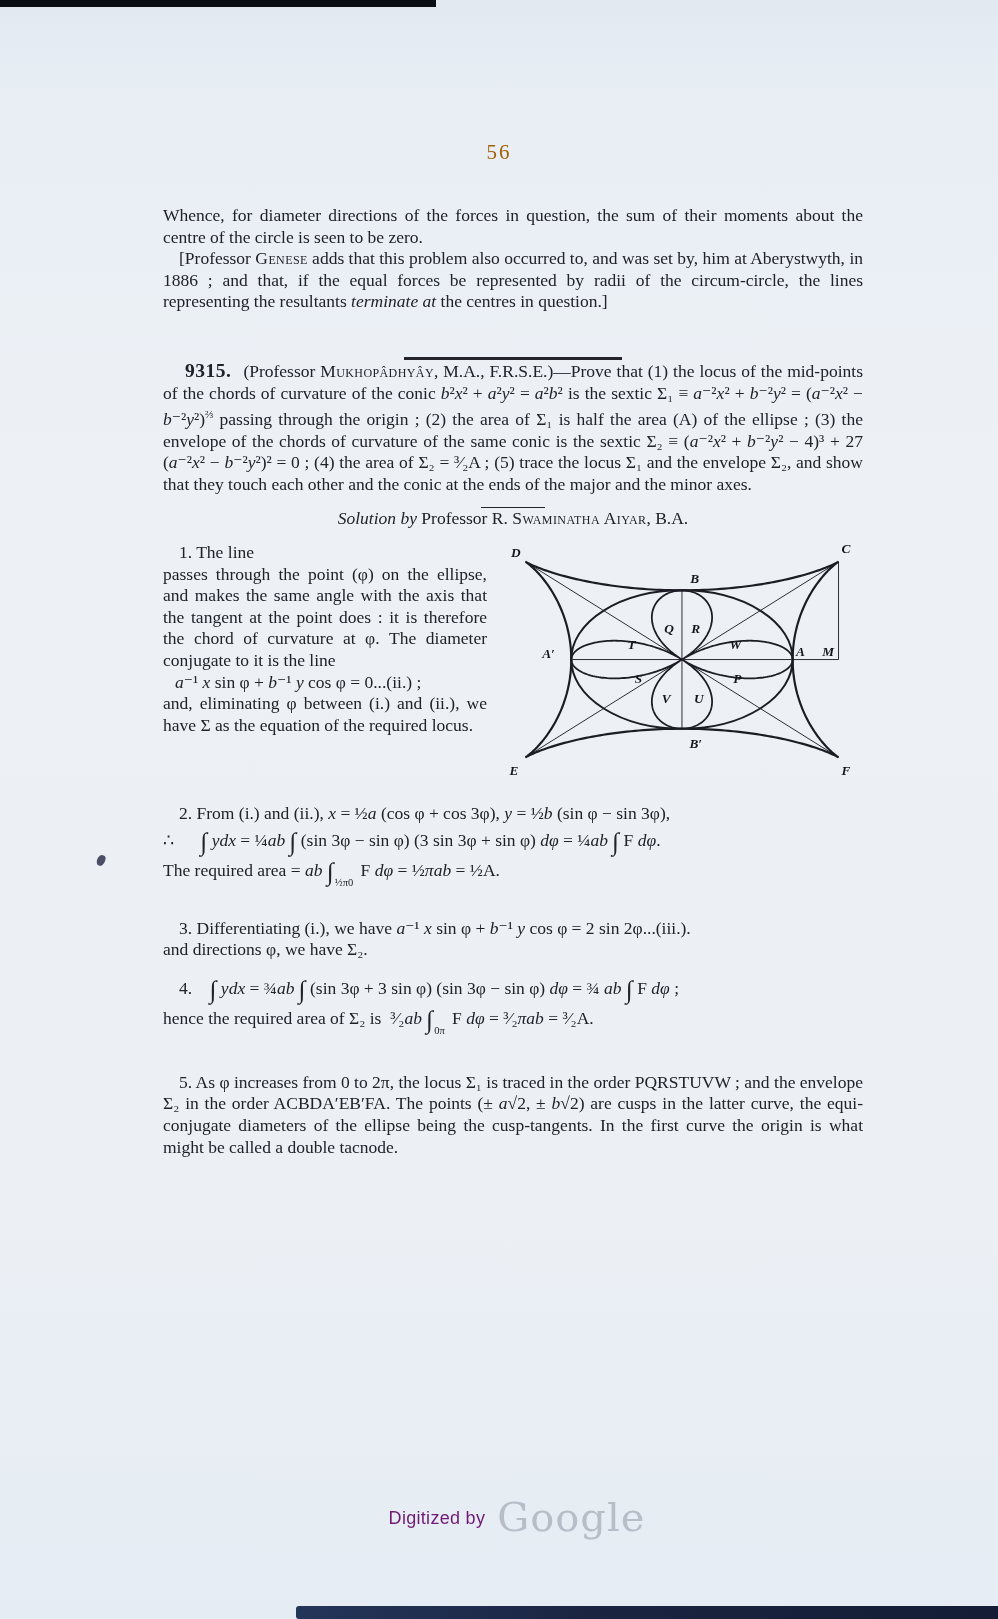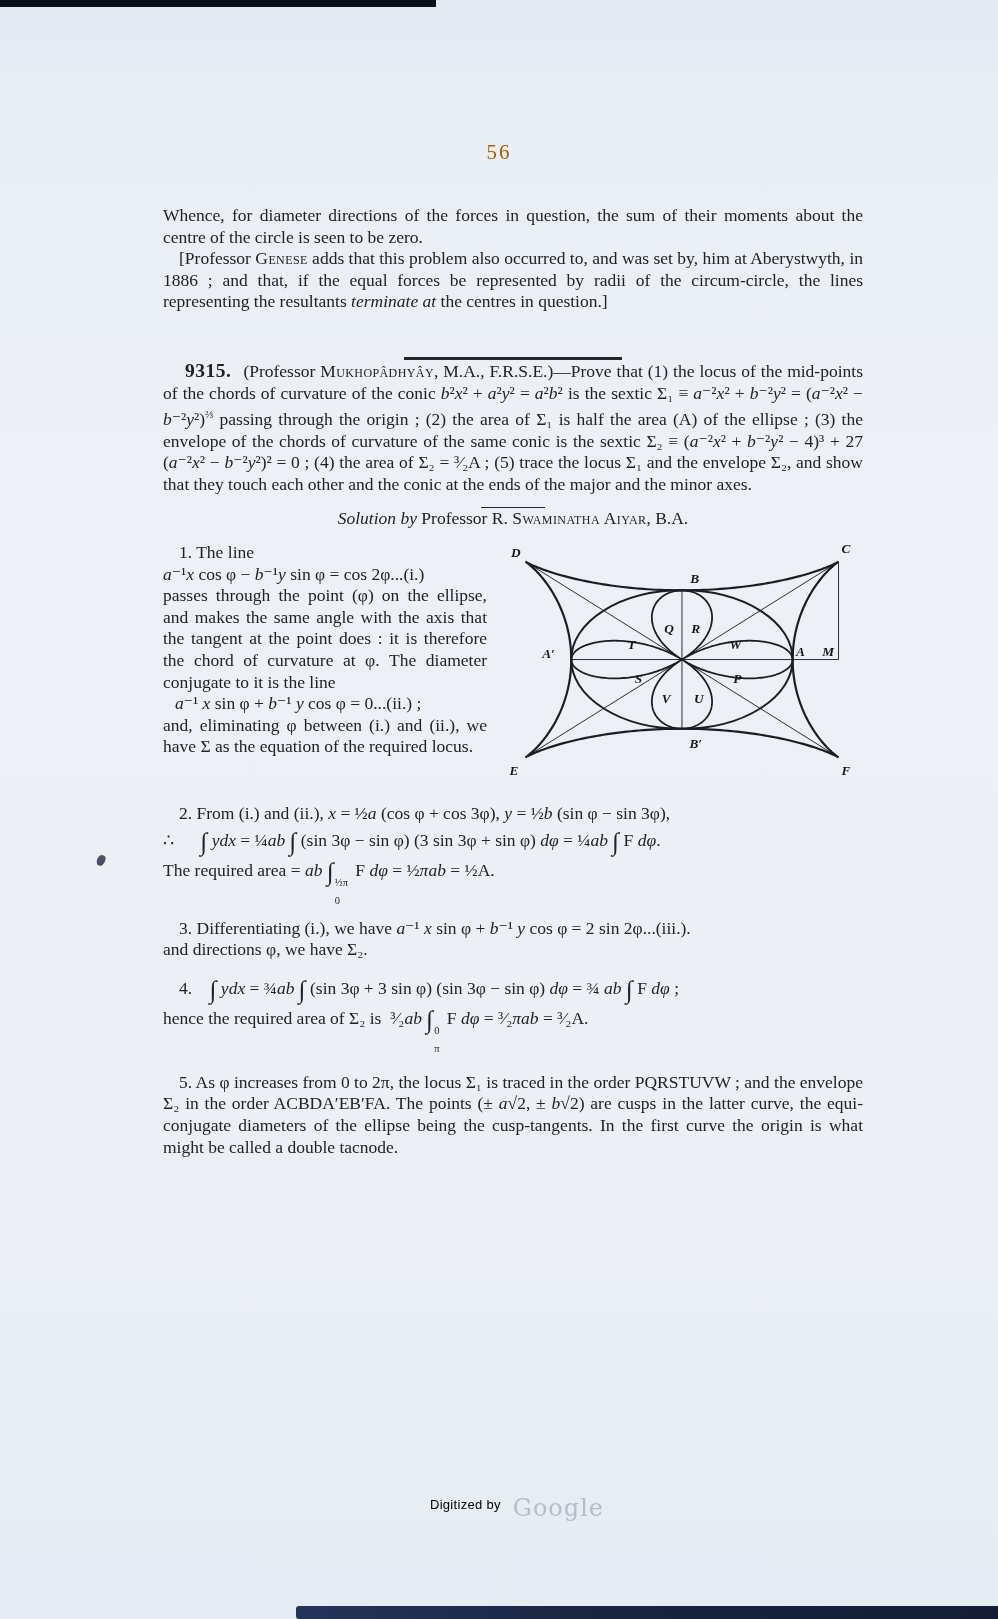--- a/index.html
+++ b/index.html
@@ -37,32 +37,32 @@
   .fig svg { display: block; margin-left: 4px; margin-top: -6px; }
   .fig text {
     font-size: 13.5px; font-style: italic; font-weight: bold;
     fill: #15161c; font-family: "Liberation Serif", serif;
   }
   .eq { margin: 1px 0; }
   .eqc { padding-left: 12px; }
   .eqline { line-height: 30px; margin: 7px 0 5px; }
   .int { font-size: 25px; line-height: 0; vertical-align: -4px; }
   .lim {
-    display: inline-flex; flex-direction: column; justify-content: space-between;
+    display: inline-flex; flex-direction: row; justify-content: space-between;
     height: 29px; vertical-align: -10px; font-size: 10.5px; line-height: 1.05; margin: 0 3px 0 1px;
   }
   .sec2, .sec3, .sec4 { margin-top: 12px; }
   .sec5 { margin-top: 18px; }
   .google-footer { position: absolute; top: 1494px; left: 0; width: 100%; text-align: center; }
   .dig {
-    font-family: "Liberation Sans", sans-serif; font-size: 13px; color: #000000;
+    font-family: "Liberation Sans", sans-serif; font-size: 18px; color: #701a75;
     letter-spacing: 0.3px; vertical-align: 7px; margin-left: 36px;
   }
   .glogo {
-    font-size: 24px; color: #b6bec8; letter-spacing: 1px; margin-left: 8px;
+    font-size: 40px; color: #b6bec8; letter-spacing: 1px; margin-left: 8px;
     font-family: "DejaVu Serif", serif;
   }
   .top-bar { position: absolute; top: 0; left: 0; width: 436px; height: 7px; background: #0b0e13; }
   .bottom-bar {
     position: absolute; bottom: 0; left: 296px; right: 0; height: 13px;
     background: linear-gradient(90deg, #24355a, #1a2440 45%, #141d35);
     border-radius: 3px 0 0 3px;
   }
   .speck {
     position: absolute; left: 97px; top: 855px; width: 8px; height: 11px;
@@ -84,21 +84,20 @@
 
   <p class="just problem"><b class="pnum">9315.</b><span>(Professor <span class="sc">Mukhopâdhyây</span>, M.A., F.R.S.E.)—Prove that (1) the locus of the mid-points of the chords of curvature of the conic <i>b</i>²<i>x</i>² + <i>a</i>²<i>y</i>² = <i>a</i>²<i>b</i>² is the sextic Σ₁ ≡ <i>a</i>⁻²<i>x</i>² + <i>b</i>⁻²<i>y</i>² = (<i>a</i>⁻²<i>x</i>² − <i>b</i>⁻²<i>y</i>²)<sup>⅔</sup> passing through the origin ; (2) the area of Σ₁ is half the area (A) of the ellipse ; (3) the envelope of the chords of curvature of the same conic is the sextic Σ₂ ≡ (<i>a</i>⁻²<i>x</i>² + <i>b</i>⁻²<i>y</i>² − 4)³ + 27 (<i>a</i>⁻²<i>x</i>² − <i>b</i>⁻²<i>y</i>²)² = 0 ; (4) the area of Σ₂ = ³⁄₂A ; (5) trace the locus Σ₁ and the envelope Σ₂, and show that they touch each other and the conic at the ends of the major and the minor axes.</span></p>
 
   <div class="small-rule"></div>
 
   <p class="byline"><i>Solution by</i> Professor R. <span class="sc">Swaminatha Aiyar</span>, B.A.</p>
 
   <div class="two-col">
     <div class="col-text">
       <p class="indent">1. The line</p>
-      <p class="eq"><i>a</i>⁻¹<i>x</i> cos φ − <i>b</i>⁻¹<i>y</i> sin φ = cos 2φ...(i.)</p>
       <p class="just">passes through the point (φ) on the ellipse, and makes the same angle with the axis that the tangent at the point does : it is therefore the chord of curvature at φ.  The diameter conjugate to it is the line</p>
       <p class="eq eqc"><i>a</i>⁻¹ <i>x</i> sin φ + <i>b</i>⁻¹ <i>y</i> cos φ = 0...(ii.) ;</p>
       <p class="just">and, eliminating φ between (i.) and (ii.), we have Σ as the equation of the required locus.</p>
     </div>
 
     <figure class="fig">
       <svg viewBox="0 0 380 258" width="376" height="255">
         <g stroke="#2a2b33" stroke-width="1" fill="none">
           <line x1="34.6" y1="26" x2="351.4" y2="224"></line>
           <line x1="34.6" y1="224" x2="351.4" y2="26"></line>

